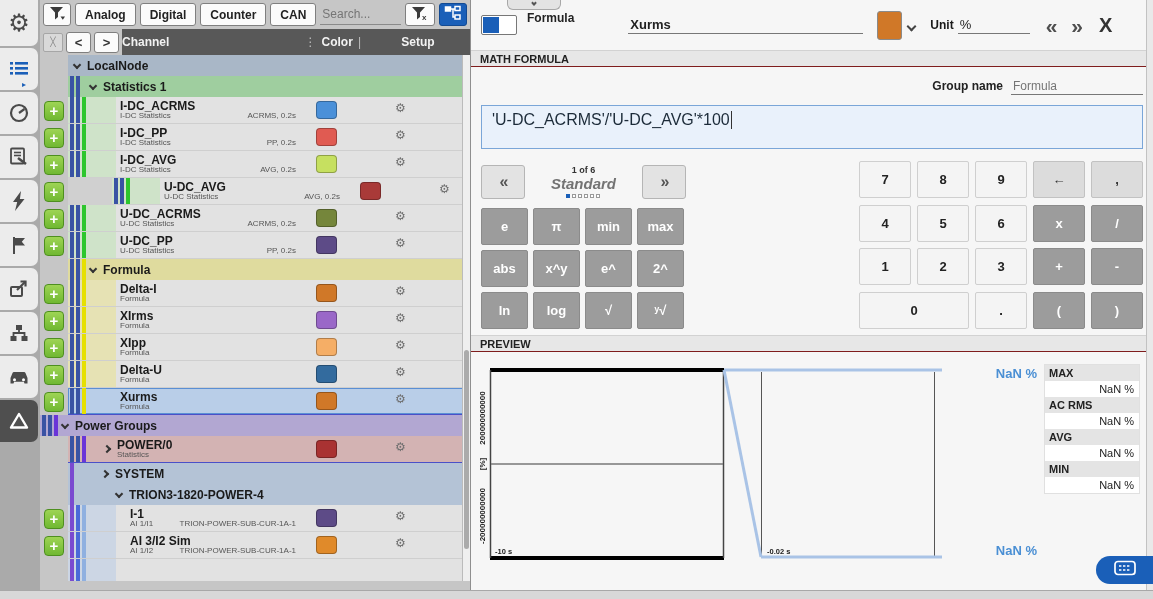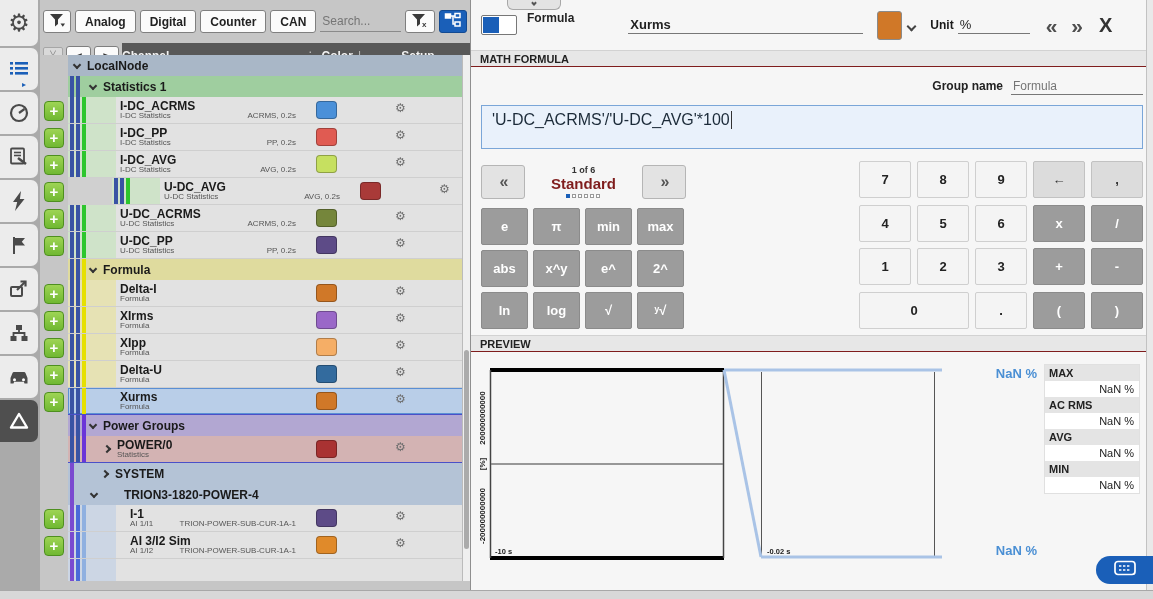--- a/index.html
+++ b/index.html
@@ -10,21 +10,21 @@
   .sidebar{position:absolute;left:0;top:0;width:40px;height:599px;background:#aaaaaa;z-index:5;}
   .stab{width:38px;height:42px;margin:0 0 2px 0;background:#ececec;border-radius:0 7px 7px 0;
         display:flex;align-items:center;justify-content:center;position:relative;cursor:pointer;}
   .stab.first{border-radius:0 0 7px 0;height:46px;}
   .stab.dark{background:#4f4f4f;}
   .stab svg{display:block;}
   .gearglyph{font-size:24px;color:#4a4a4a;line-height:1;}
   .tabhint{position:absolute;left:22px;bottom:1px;font-size:8px;color:#1a5fb8;font-weight:bold;}
   
   .leftpanel{position:absolute;left:40px;top:0;width:430px;height:590px;background:#c6c6c6;}
-  .toolbar{height:43px;display:flex;align-items:center;gap:4px;padding:2px 3px;}
+  .toolbar{height:29px;display:flex;align-items:center;gap:4px;padding:2px 3px;}
   .tbtn{height:23px;background:#fbfbfb;border:1px solid #7f7f7f;border-radius:3px;
         font-size:12px;font-weight:bold;color:#222;padding:0 9px;display:flex;align-items:center;cursor:pointer;}
   .tbtn.icon{padding:0 4px;}
   .tsearch{flex:1;height:21px;border:none;border-bottom:1px solid #8a8a8a;background:transparent;
         font-size:12px;color:#333;min-width:60px;outline:none;font-family:inherit;}
   .tbtn.blue{background:#1a5fb8;border-color:#134a92;}
   .thead{height:26px;display:flex;align-items:center;gap:3px;padding:0 0 0 3px;}
   .xbox{width:20px;height:19px;background:#d9d9d9;border:1px solid #a6a6a6;border-radius:2px;
         font-size:9px;color:#8a8a8a;display:flex;align-items:center;justify-content:center;font-weight:bold;}
   .navb{width:25px;height:21px;background:#fbfbfb;border:1px solid #7f7f7f;border-radius:3px;
@@ -85,21 +85,21 @@
   .fbox{margin-top:6px;height:44px;background:#e9f1fb;border:1px solid #7aa6d8;padding:5px 10px;
         font-size:16px;color:#1c2b39;display:flex;align-items:flex-start;}
   .caret{display:inline-block;width:1px;height:18px;background:#333;margin-left:1px;}
   .kbarea{display:flex;padding:8px 10px 6px 10px;}
   .fnblock{width:205px;}
   .pager{display:flex;align-items:center;justify-content:space-between;height:42px;margin-bottom:5px;}
   .pbtn{width:44px;height:34px;background:#e3e3e3;border:1px solid #b5b5b5;border-radius:3px;font-size:16px;
         font-weight:bold;color:#555;display:flex;align-items:center;justify-content:center;cursor:pointer;letter-spacing:-2px;}
   .pmid{text-align:center;line-height:1.1;}
   .ppage{font-size:9px;font-weight:bold;color:#333;}
-  .pset{font-size:15px;font-weight:bold;color:#7f1d1d;}
+  .pset{font-size:15px;font-weight:bold;color:#737373;font-style:italic;}
   .pdots{display:flex;gap:2px;justify-content:center;margin-top:2px;}
   .pdot{width:4px;height:4px;background:#fff;border:1px solid #999;}
   .pdot.on{background:#1a5fb8;border-color:#1a5fb8;}
   .fngrid{display:grid;grid-template-columns:repeat(4,47px);gap:5px;}
   .key{height:37px;display:flex;align-items:center;justify-content:center;font-size:13px;font-weight:bold;
         border-radius:2px;cursor:pointer;}
   .key.dark{background:#9c9c9c;color:#fff;border:1px solid #8b8b8b;}
   .key.light{background:#f4f4f4;color:#222;border:1px solid #cfcfcf;}
   .key.mid{background:#dcdcdc;color:#333;border:1px solid #c2c2c2;}
   .padgrid{display:grid;grid-template-columns:repeat(5,52px);gap:6px;margin-left:auto;}
@@ -463,21 +463,21 @@
             <span class="stripe" style="left: 8px; background: rgb(57, 83, 164);"></span>
             <span class="stripe" style="left: 14px; background: rgb(230, 224, 0);"></span>
             <div class="nm">
               <div class="n1">Xurms</div>
               <div class="n2">Formula</div>
             </div>
             <div class="swatch" style="background: rgb(208, 120, 40);"></div>
             <div class="gearc">⚙</div>
           </div>
         </div>
-        <div class="crow" style="height: 21px;">
+        <div class="crow" style="height: 21px; flex-direction: column;">
           <div class="addcol"></div>
           <div class="rwrap" style="background: rgb(178, 167, 210); padding-left: 22px;">
             <span class="stripe" style="left: 2px; background: rgb(57, 83, 164);"></span>
             <span class="stripe" style="left: 8px; background: rgb(57, 83, 164);"></span>
             <span class="stripe" style="left: 14px; background: rgb(106, 53, 216);"></span>
             <span class="chv"></span>
             <span class="hlabel">Power Groups</span>
           </div>
         </div>
         <div class="crow" style="height: 27px;">
@@ -498,21 +498,21 @@
         <div class="crow" style="height: 21px;">
           <div class="addcol"></div>
           <div class="rwrap" style="background: rgb(180, 195, 214); padding-left: 34px;">
             <span class="stripe" style="left: 2px; background: rgb(122, 74, 208);"></span>
             <span class="chv r"></span>
             <span class="hlabel">SYSTEM</span>
           </div>
         </div>
         <div class="crow" style="height: 21px;">
           <div class="addcol"></div>
-          <div class="rwrap" style="background: rgb(180, 195, 214); padding-left: 23px; gap: 20px;">
+          <div class="rwrap" style="background: rgb(180, 195, 214); padding-left: 48px;">
             <span class="stripe" style="left: 2px; background: rgb(122, 74, 208);"></span>
             <span class="chv"></span>
             <span class="hlabel">TRION3-1820-POWER-4</span>
           </div>
         </div>
         <div class="crow" style="height: 27px;">
           <div class="addcol">
             <div class="addbtn">+</div>
           </div>
           <div class="rwrap" style="background: linear-gradient(90deg, rgb(204, 214, 228) 0px, rgb(204, 214, 228) 48px, rgb(226, 226, 226) 48px); border-bottom: 1px solid rgb(207, 207, 207); padding-left: 62px;">

